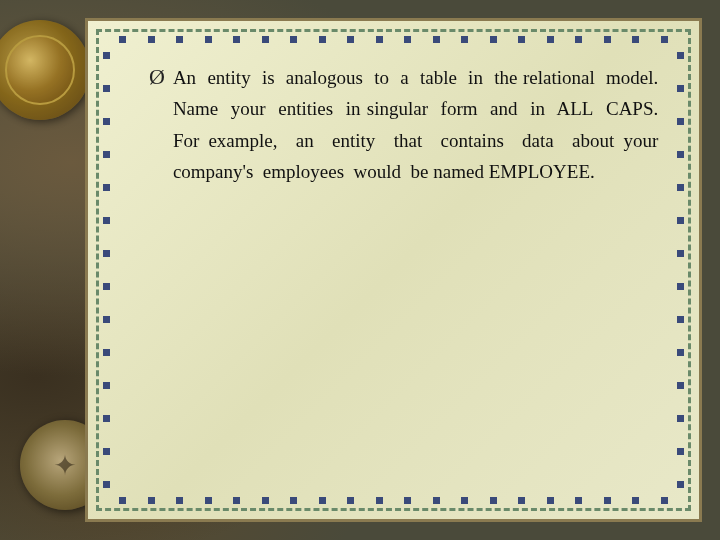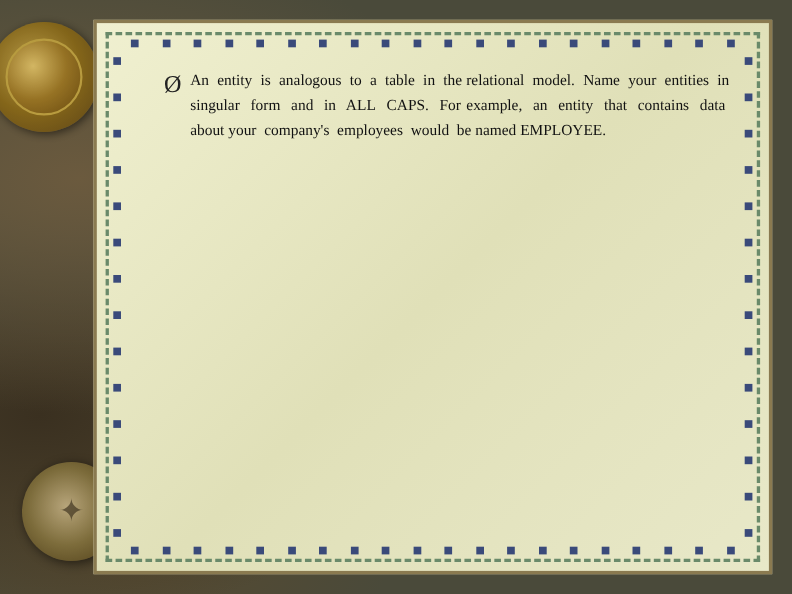--- a/index.html
+++ b/index.html
@@ -108,21 +108,21 @@
     }
 
     .bullet-arrow {
       font-size: 22px;
       color: #222;
       margin-top: 2px;
       flex-shrink: 0;
     }
 
     .bullet-text {
-      font-size: 14px;
+      font-size: 19px;
       line-height: 1.65;
       color: #111;
       text-align: justify;
     }
 
     
     .border-dots-top,
     .border-dots-bottom,
     .border-dots-left,
     .border-dots-right {

